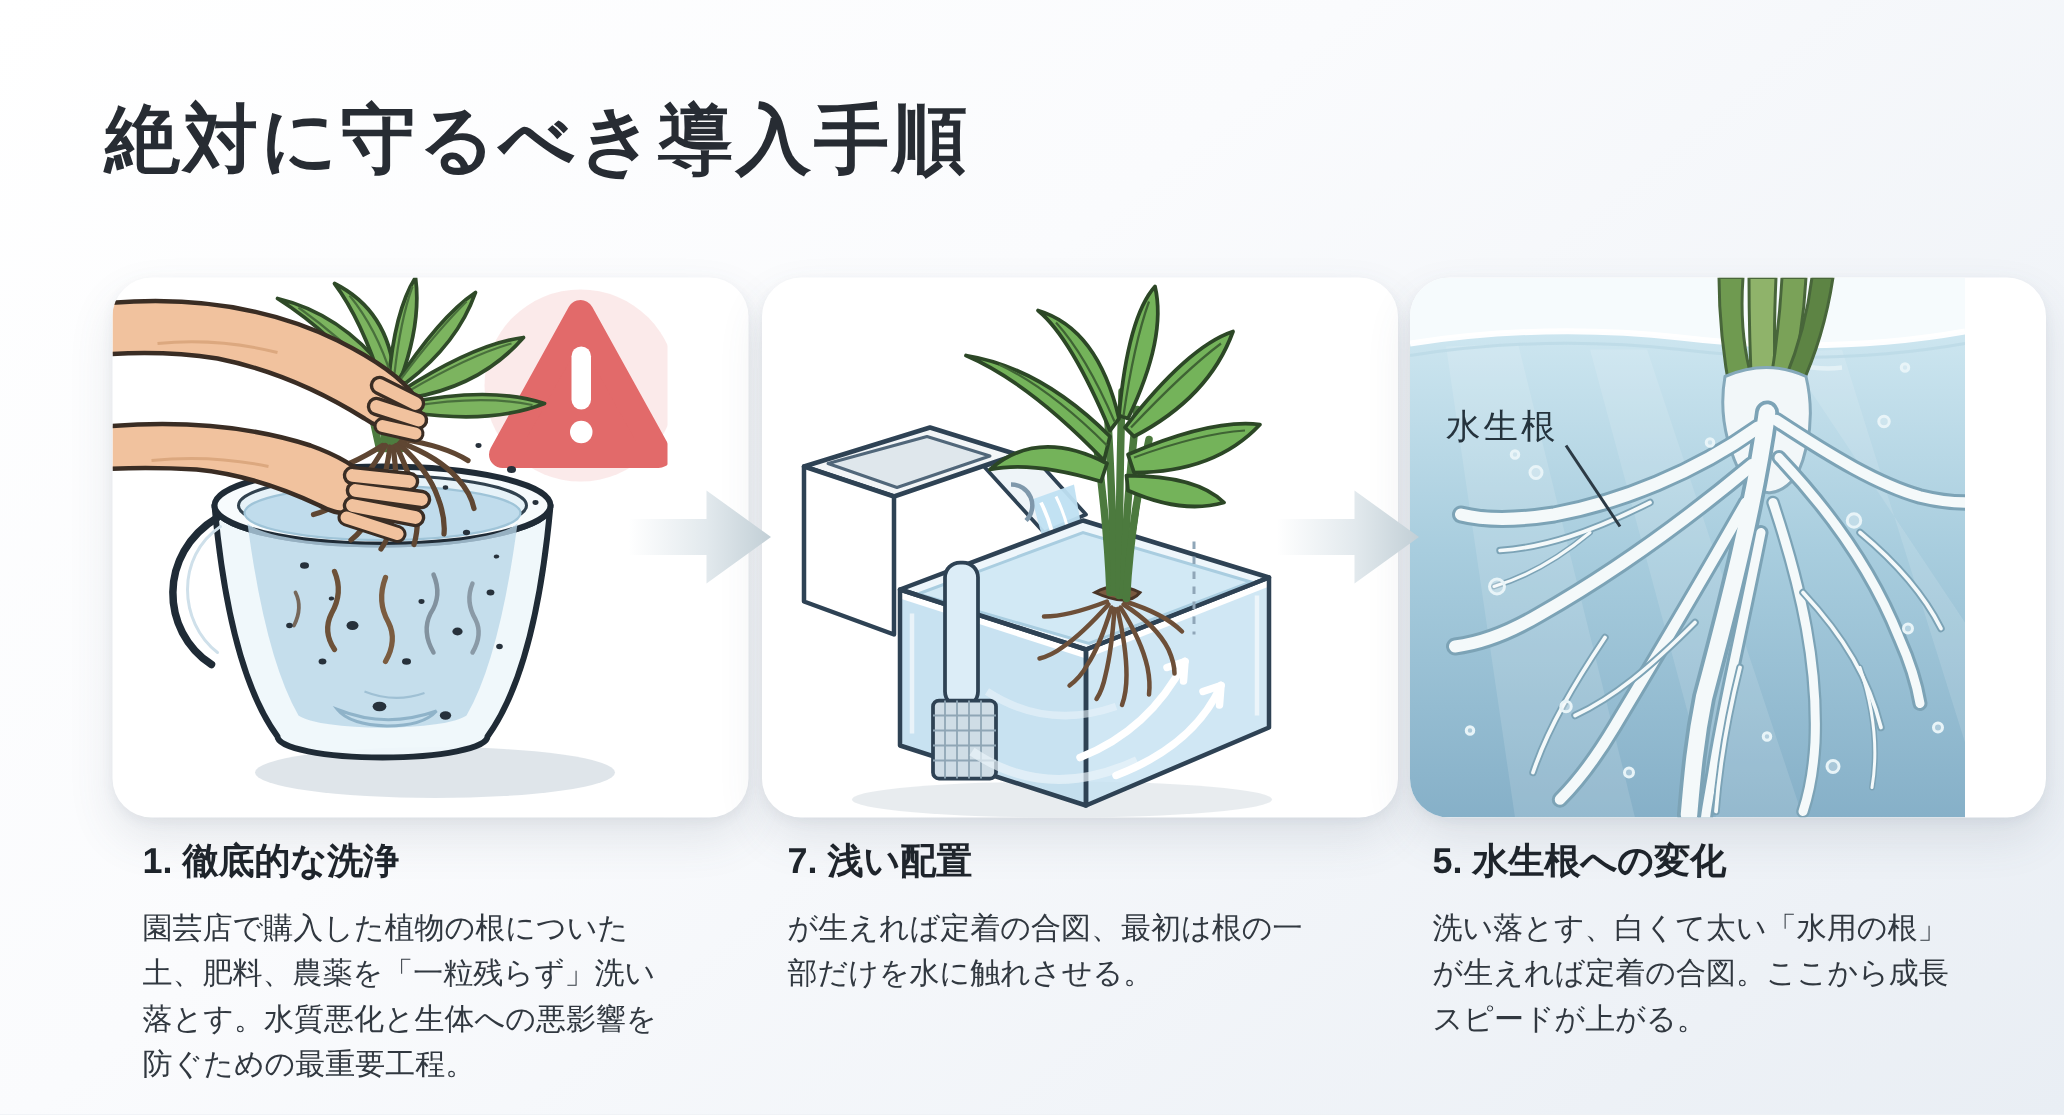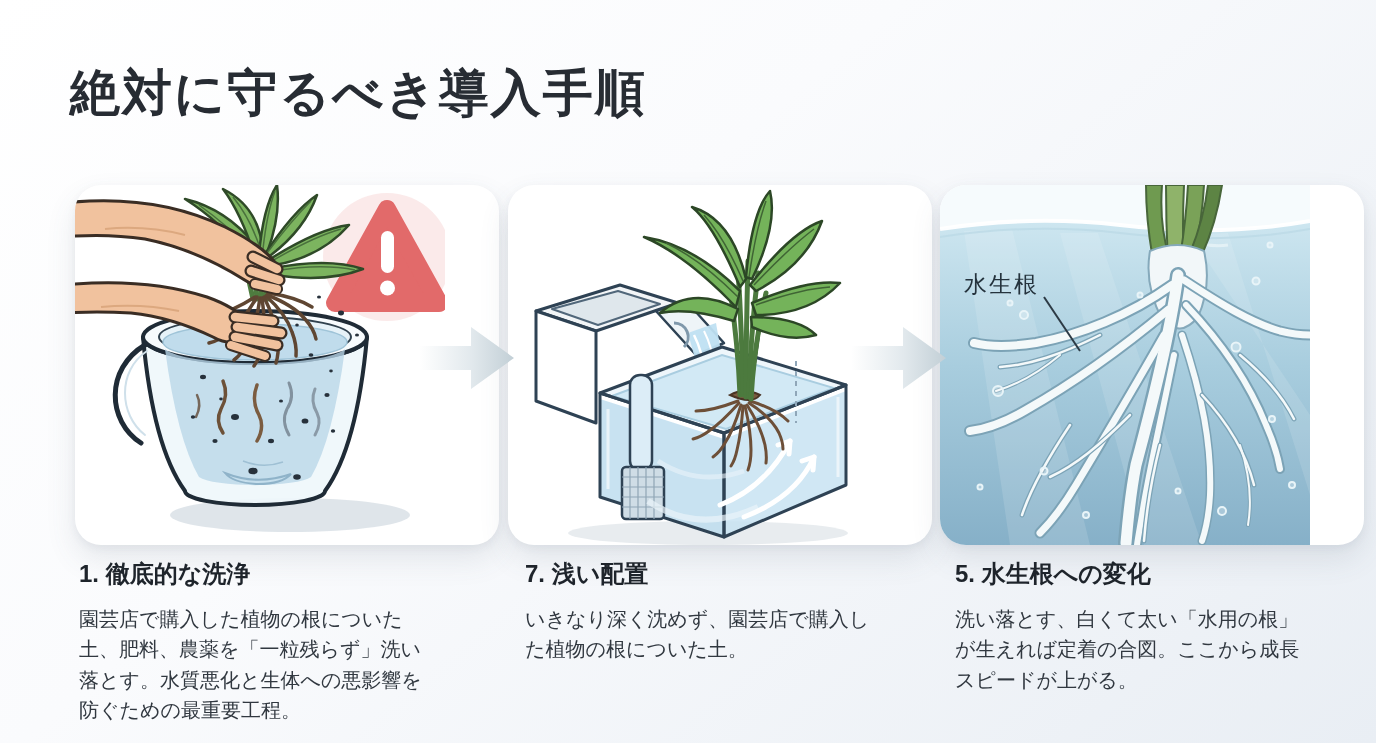--- a/index.html
+++ b/index.html
@@ -7,21 +7,21 @@
   .stage{position:relative;width:1376px;height:743px;overflow:hidden;
          background:linear-gradient(140deg,#ffffff 0%,#fafbfd 40%,#e9eef4 100%);}
   .page-title{position:absolute;left:70px;top:66px;font-size:50px;line-height:1.1;
               font-weight:700;color:#272c33;letter-spacing:2px;}
   .card{position:absolute;top:185px;width:424px;height:360px;background:#ffffff;
         border-radius:26px;overflow:hidden;
         box-shadow:0 14px 30px rgba(70,90,110,.12),0 3px 8px rgba(70,90,110,.07);}
   .card.c1{left:75px}.card.c2{left:508px}.card.c3{left:940px}
   .card svg{display:block}
   .caption{position:absolute;width:362px;top:558px;}
-  .caption.c1{left:79px}.caption.c2{left:525px}.caption.c3{left:955px}
+  .caption.c1{left:95px}.caption.c2{left:525px}.caption.c3{left:955px}
   .caption h2{margin:0 0 14px 0;font-size:24px;font-weight:700;color:#1e242b;}
   .caption p{margin:0;font-size:20px;line-height:1.52;color:#313840;width:356px;}
   .arrow{position:absolute;top:324px;width:98px;height:68px;z-index:6;}
   .arrow.a1{left:419px}.arrow.a2{left:851px}
   .root-label{position:absolute;left:24px;top:84px;font-size:23px;font-weight:500;
               color:#25333d;letter-spacing:2px;z-index:3;}
 </style>
 </head>
 <body>
 
@@ -356,20 +356,20 @@
       </defs>
     <polygon points="0,22 52,22 52,3 95,34 52,65 52,46 0,46" fill="url(#ag2)"></polygon>
   </svg>
 
   <div class="caption c1">
     <h2>1. 徹底的な洗浄</h2>
     <p>園芸店で購入した植物の根についた土、肥料、農薬を「一粒残らず」洗い落とす。水質悪化と生体への悪影響を防ぐための最重要工程。</p>
   </div>
   <div class="caption c2">
     <h2>7. 浅い配置</h2>
-    <p>いきなり深く沈めず、園芸店で購入した植物の根についた土。</p>
+    <p>が生えれば定着の合図、最初は根の一部だけを水に触れさせる。</p>
   </div>
   <div class="caption c3">
     <h2>5. 水生根への変化</h2>
     <p>洗い落とす、白くて太い「水用の根」が生えれば定着の合図。ここから成長スピードが上がる。</p>
   </div>
 
 </div>
 
 </body></html>

